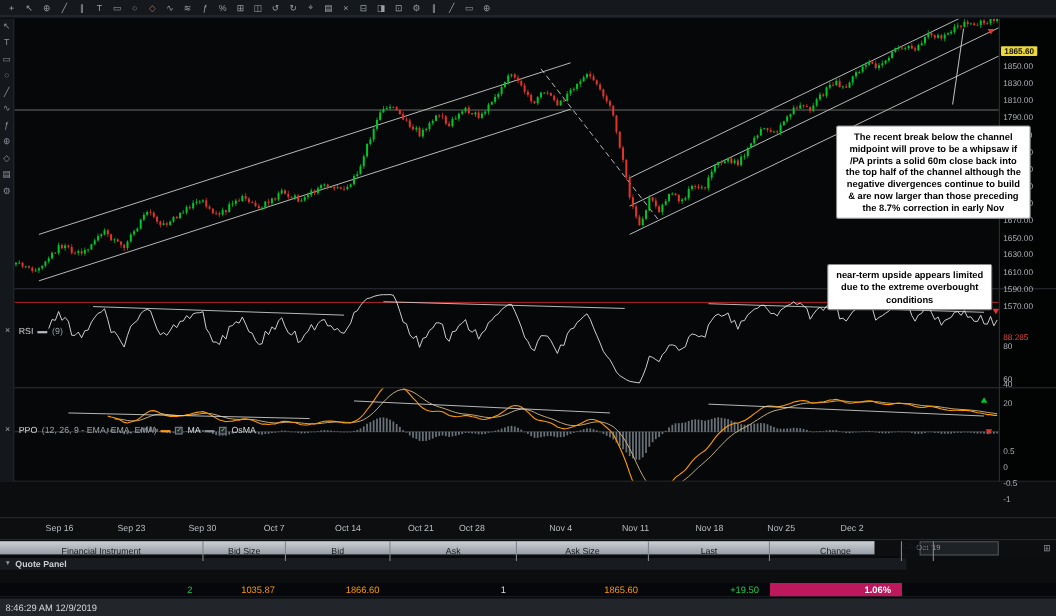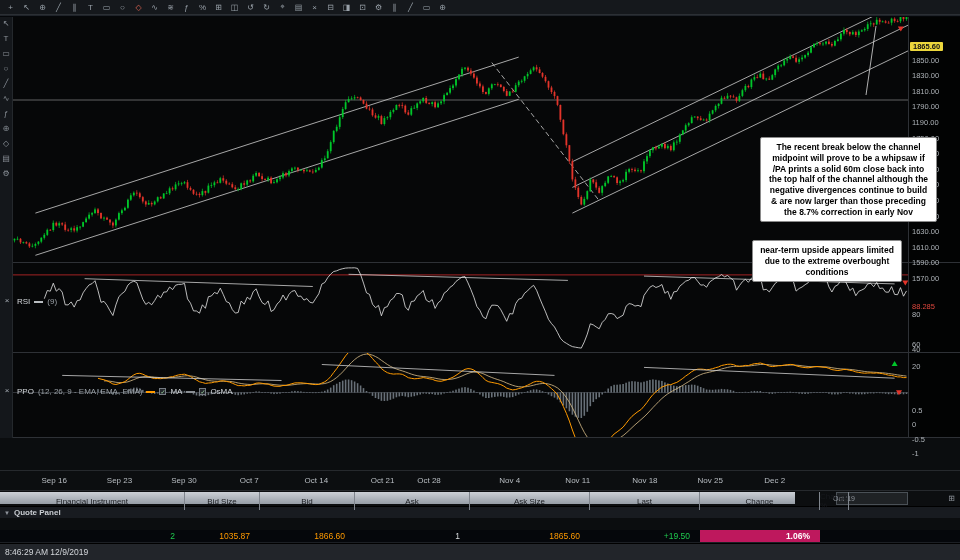--- a/index.html
+++ b/index.html
@@ -42,41 +42,41 @@
   .legend-params{color:#9aa0a6}
   .swatch{width:9px;height:2px;background:#b9bdc1;display:inline-block}
   .swatch.orange{background:#ff9a00}
   .swatch.gray{background:#8a8f94}
   .cb{width:7px;height:7px;border:1px solid #767c83;background:#23272c;font-size:6px;line-height:6px;
     color:#9fd6a0;text-align:center;display:inline-block}
 
   
   .anno{background:#fff;border:1px solid #8a8a8a;border-radius:2px;color:#000;font-weight:bold;
     font-size:8.5px;line-height:1.27;text-align:center;padding:4px 5px;z-index:6}
-  #anno-1{left:760px;top:137px;width:177px}
+  #anno-1{left:760px;top:114px;width:177px}
   #anno-2{left:752px;top:240px;width:150px}
 
   
   .axis-col{left:908px;top:32px;width:52px;height:438px;z-index:3;pointer-events:none}
   .axis-label{position:absolute;left:4px;font-size:7.5px;color:#aeb3b8;white-space:nowrap}
   .axis-label.red{color:#e0483e}
   .price-chip{position:absolute;left:2px;background:#ecd73c;color:#141414;font-weight:bold;
     font-size:7.5px;padding:0 3px;border-radius:1px}
 
   
   .xaxis{left:0;top:470px;width:960px;height:20px;background:#0c0e10;border-top:1px solid #26292d;z-index:2}
   .xaxis-label{position:absolute;top:5px;transform:translateX(-50%);font-size:8px;color:#b9bec3;white-space:nowrap}
   .navigator{left:0;top:490px;width:960px;height:16px;background:#0c0e10;border-top:1px solid #26292d;z-index:2}
   .nav-label{position:absolute;top:4px;font-size:7px;color:#8e939a;white-space:nowrap}
   .nav-window{position:absolute;left:836px;top:1px;width:72px;height:13px;
     background:rgba(170,180,190,.12);border:1px solid #4a5056}
   .nav-icon{position:absolute;right:5px;top:3px;font-size:8px;color:#8e939a}
 
   
-  .qp-title{left:0;top:506px;width:960px;height:12px;background:#181b20;border-top:1px solid #000;
+  .qp-title{left:0;top:506px;width:824px;height:12px;background:#181b20;border-top:1px solid #000;
     display:flex;align-items:center;gap:4px;padding:0 4px;font-size:8px;font-weight:bold;color:#c9cdd2;z-index:2}
   .qp-caret{font-size:6px;color:#8e939a}
   .qp-grid{display:grid;grid-template-columns:185px 75px 95px 115px 120px 110px 120px 1fr}
   .qp-header{left:0;top:492px;width:795px;height:12px;background:linear-gradient(#ccd0d6,#969da6);z-index:2}
   .qp-header .cell{display:flex;align-items:center;justify-content:center;font-size:8px;color:#17191d;
     border-right:1px solid #7f858d}
   .qp-row{left:0;top:530px;width:960px;height:13px;background:#05070b;border-bottom:1px solid #1c1f24;z-index:2}
   .qp-row .cell{display:flex;align-items:center;justify-content:flex-end;padding-right:10px;
     font-size:8.5px;color:#d8dbde}
   .qp-row .cell.instrument{justify-content:flex-start;padding-left:4px;font-weight:bold}

